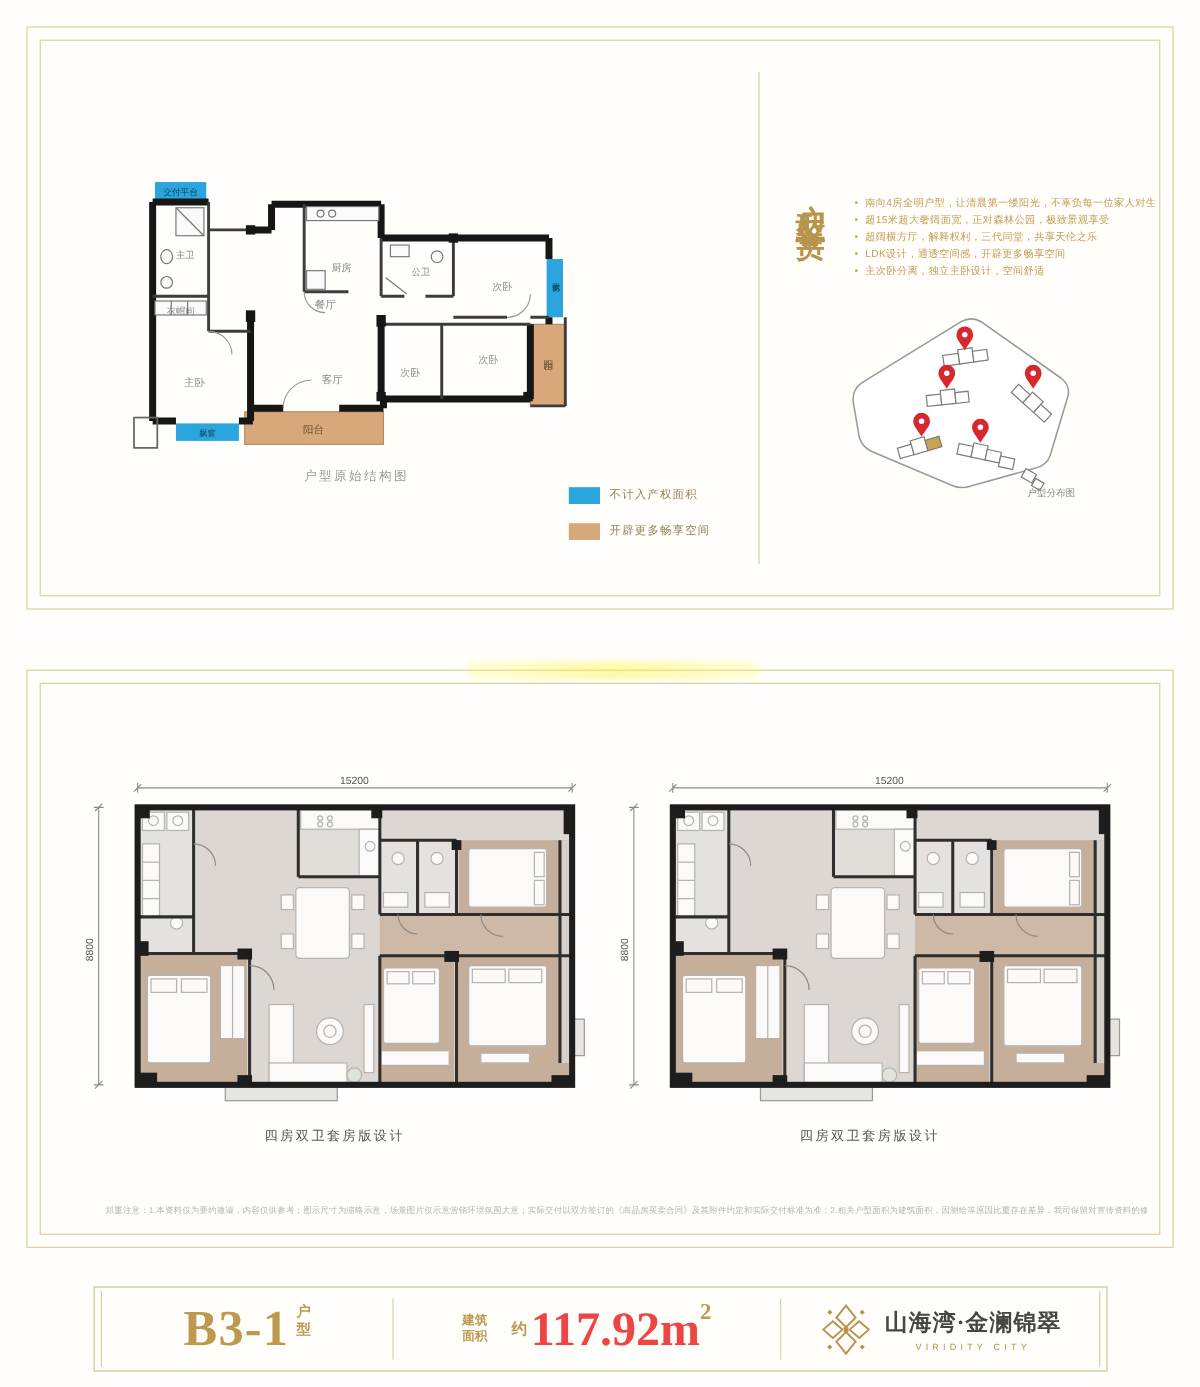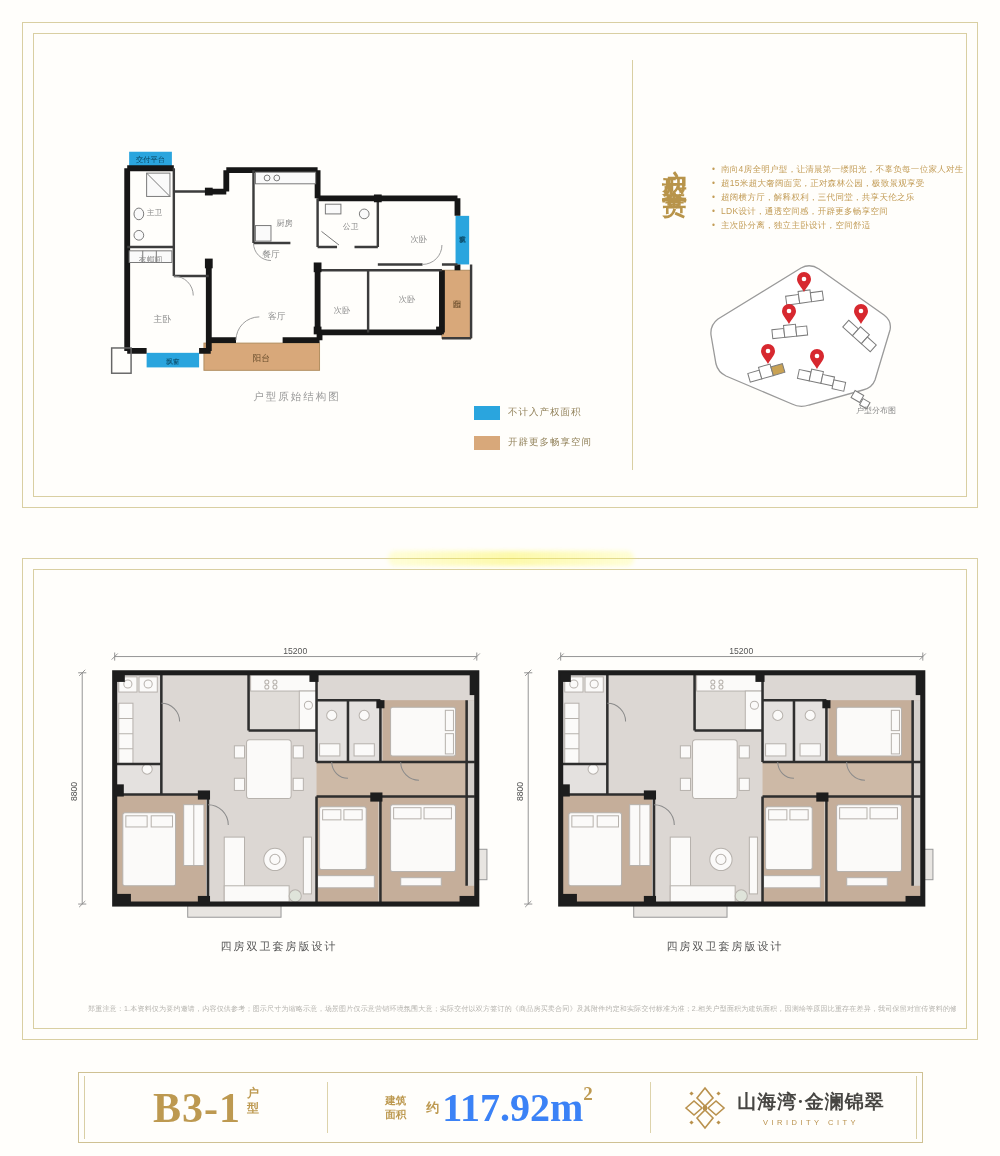--- a/index.html
+++ b/index.html
@@ -53,21 +53,21 @@
   .footer-sec { position:absolute; top:0; height:100%; display:flex; align-items:center; justify-content:center; }
   #sec-unit { left:6px; width:242px; }
   #sec-area { left:249px; width:322px; }
   #sec-brand { left:572px; width:266px; }
   #unit-code { font-family:"Liberation Serif", serif; font-weight:bold; font-size:42px; color:#bd9950; letter-spacing:1px; }
   .stack-suffix { display:flex; flex-direction:column; margin-left:6px; transform:translateY(-7px); }
   .stack-suffix span { font-size:12px; line-height:1.2; color:#bd9950; font-weight:bold; }
   .area-label { display:flex; flex-direction:column; margin-right:20px; }
   .area-label span { font-size:10.5px; line-height:1.25; color:#bd9950; font-weight:bold; }
   #area-approx { font-size:13px; color:#bd9950; font-weight:bold; margin-right:3px; align-self:center; }
-  #area-value { font-family:"Liberation Serif", serif; font-weight:bold; font-size:40px; color:#3b82f6; line-height:1;text-align:center; }
+  #area-value { font-family:"Liberation Serif", serif; font-weight:bold; font-size:40px; color:#ef4444; line-height:1;text-align:center; }
   #area-sup { font-family:"Liberation Serif", serif; font-weight:bold; font-size:19px; color:#bd9950;
               transform:translateY(-14px); display:inline-block; }
   #brand-emblem { margin-right:10px; }
   .brand-col { display:flex; flex-direction:column; align-items:center; }
   #brand-name { font-family:"Liberation Serif", serif; font-weight:bold; font-size:19px; color:#474643; letter-spacing:1px; }
   #brand-sub { font-size:7.5px; letter-spacing:3.5px; color:#b9914d; margin-top:3px; }
   
   svg text { font-family:"Liberation Sans", sans-serif; }
   .vtext { writing-mode:vertical-rl; text-orientation:upright; }
 </style>

